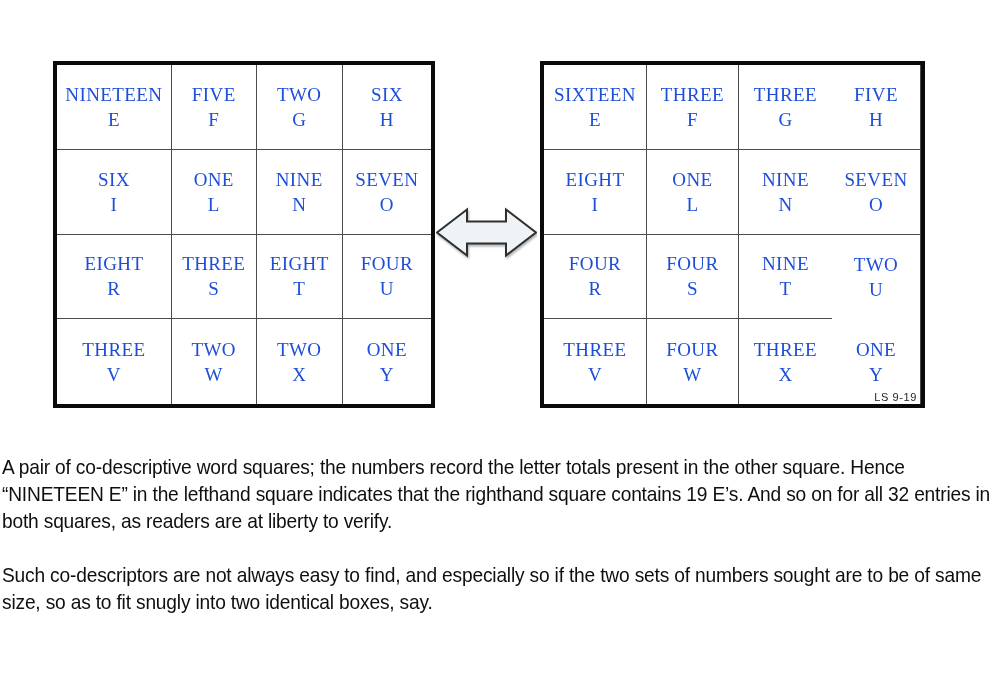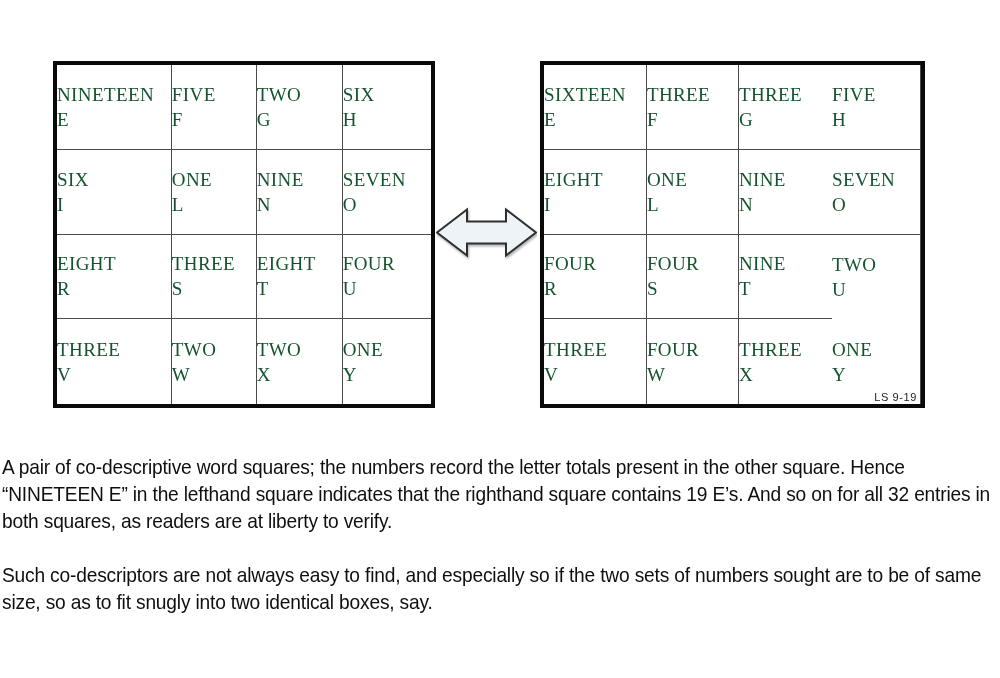--- a/index.html
+++ b/index.html
@@ -22,29 +22,29 @@
     background: #ffffff;
     display: grid;
     grid-template-rows: repeat(4, 1fr);
   }
   .square.left  { left: 53px;  width: 382px; grid-template-columns: 30.7% 22.7% 23% 1fr; }
   .square.right { left: 540px; width: 385px; grid-template-columns: 27.3% 24.4% 24.7% 1fr; }
 
   .cell {
     display: flex;
     flex-direction: column;
-    align-items: flex-start;
+    align-items: center;
     justify-content: center;
     border-right: 1.5px solid #4a4a4a;
     border-bottom: 1.5px solid #4a4a4a;
     font-family: "Liberation Serif", serif;
     font-size: 19px;
     line-height: 25px;
     letter-spacing: 0.4px;
-    color: #14532d;
+    color: #1d4ed8;
     text-align: center;
   }
   .cell:nth-child(4n) { border-right: none; }
   .cell:nth-child(n+13) { border-bottom: none; }
 
   .signature {
     position: absolute;
     right: 4px;
     bottom: 1px;
     font-family: "Liberation Sans", sans-serif;

